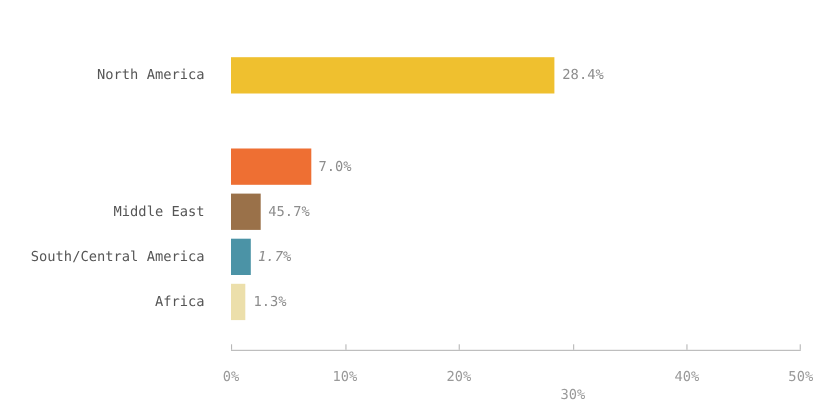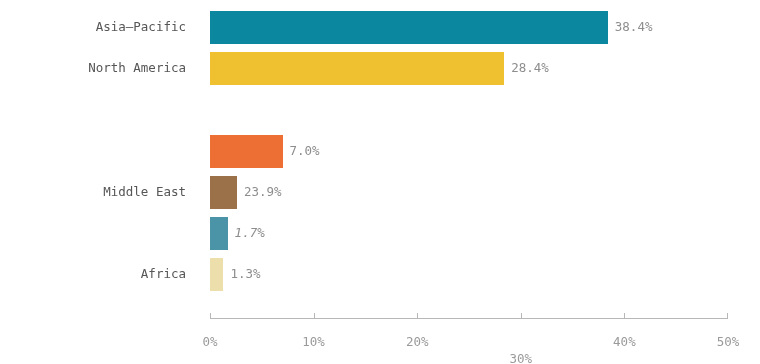--- a/index.html
+++ b/index.html
@@ -94,40 +94,36 @@
     text-align: center;
     line-height: 1;
   }
 </style>
 </head>
 <body>
 
 <div id="chart-root">
 
   <div class="rows-layer">
-      <div class="bar-row" style="top: 11px; height: 33px;">
-        <div class="cat-label" style="top: 10px;">Asia–Pacific</div>
-        <div class="bar" style="left: 210px; top: 0px; width: 397.824px; height: 33px; background: rgb(11, 135, 160);"></div>
-        <div class="value-label" style="left: 614.824px; top: 10px;">38.4%</div>
-      </div>
       <div class="bar-row" style="top: 52.2px; height: 33px;">
         <div class="cat-label" style="top: 10px;">North America</div>
         <div class="bar" style="left: 210px; top: 0px; width: 294.224px; height: 33px; background: rgb(239, 192, 47);"></div>
         <div class="value-label" style="left: 511.224px; top: 10px;">28.4%</div>
       </div>
       <div class="bar-row" style="top: 134.6px; height: 33px;">
         <div class="bar" style="left: 210px; top: 0px; width: 72.52px; height: 33px; background: rgb(238, 111, 51);"></div>
         <div class="value-label" style="left: 289.52px; top: 10px;">7.0%</div>
       </div>
       <div class="bar-row" style="top: 175.8px; height: 33px;">
         <div class="cat-label" style="top: 10px;">Middle East</div>
         <div class="bar" style="left: 210px; top: 0px; width: 26.936px; height: 33px; background: rgb(154, 113, 73);"></div>
-        <div class="value-label" style="left: 243.936px; top: 10px;">23.9%</div>
+        <div class="value-label" style="left: 243.936px; top: 10px;">45.7%</div>
       </div>
       <div class="bar-row" style="top: 217px; height: 33px;">
+        <div class="cat-label" style="top: 10px;">South/Central America</div>
         <div class="bar" style="left: 210px; top: 0px; width: 17.612px; height: 33px; background: rgb(75, 147, 166);"></div>
         <div class="value-label" style="left: 234.612px; top: 10px; font-style: italic;">1.7%</div>
       </div>
       <div class="bar-row" style="top: 258.2px; height: 33px;">
         <div class="cat-label" style="top: 10px;">Africa</div>
         <div class="bar" style="left: 210px; top: 0px; width: 13.468px; height: 33px; background: rgb(236, 223, 171);"></div>
         <div class="value-label" style="left: 230.468px; top: 10px;">1.3%</div>
       </div>
     </div>
 

